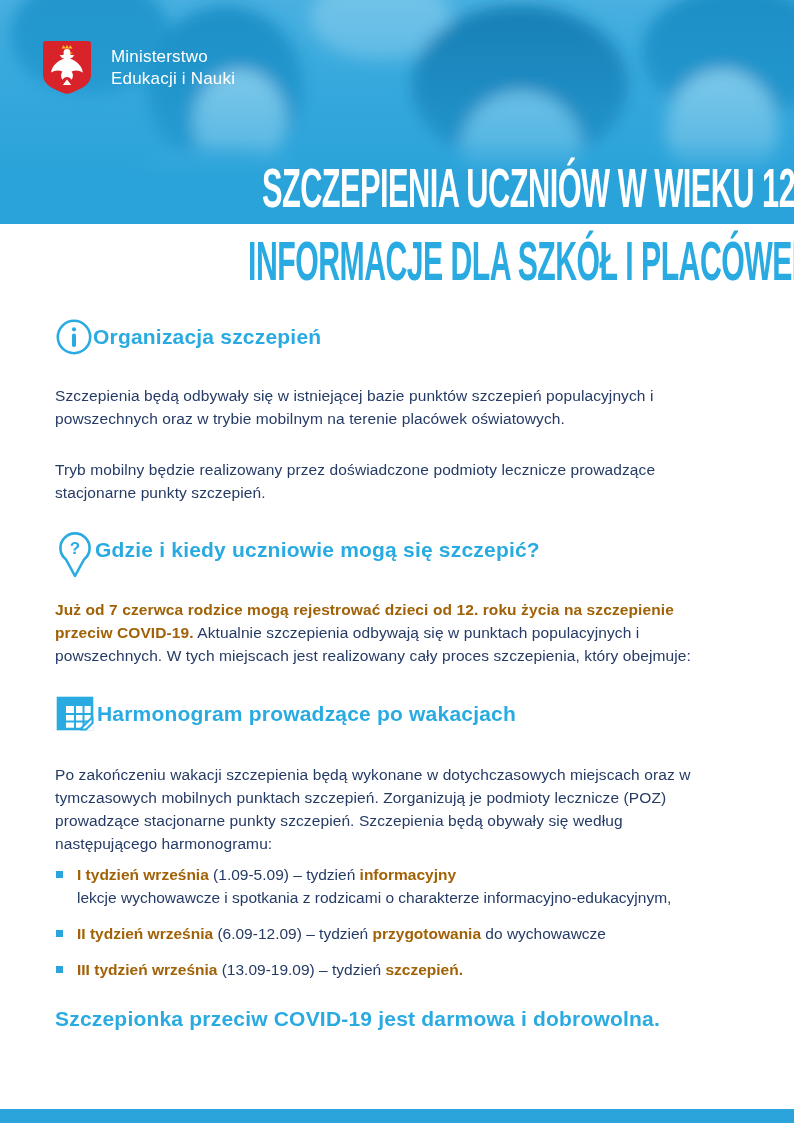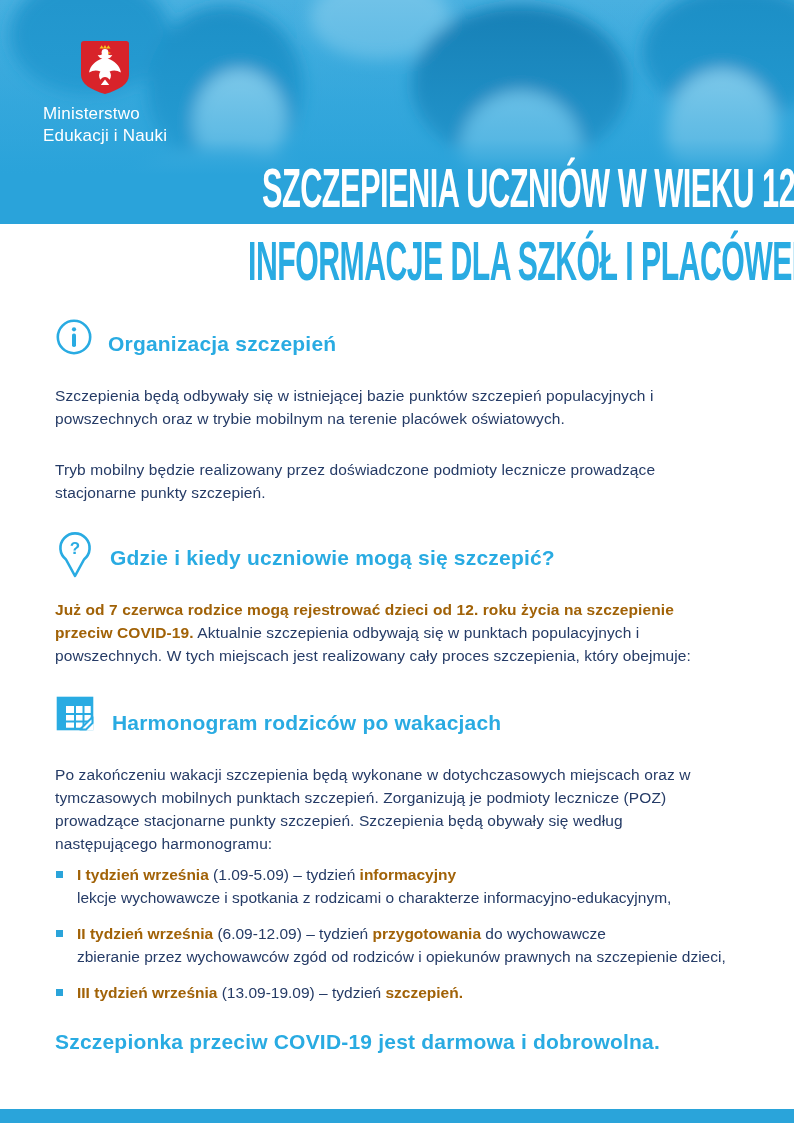--- a/index.html
+++ b/index.html
@@ -6,41 +6,41 @@
   html,body { background:#e9e9e9; }
   .page {
     width:794px; height:1123px; margin:0 auto; position:relative;
     background:#ffffff; overflow:hidden;
     font-family:"Liberation Sans", sans-serif; color:#253b66;
   }
 
   
   .hero { position:relative; height:224px; background:#2aa3da; overflow:hidden; }
   .hero-photo { position:absolute; inset:0; }
-  .logo { position:absolute; top:41px; left:43px; display:flex; align-items:center; gap:8px;flex-direction:column; }
+  .logo { position:absolute; top:41px; left:43px; display:flex; align-items:center; gap:20px; }
   .shield { width:48px; height:54px; flex:0 0 auto; }
   .logo-text { color:#ffffff; font-size:17px; line-height:1.32; letter-spacing:.2px; }
   .hero-title-wrap {
     position:absolute; left:0; right:0; bottom:8px;
     text-align:center; white-space:nowrap;
   }
   .condensed {
     display:inline-block; transform-origin:50% 100%;
     font-weight:bold; letter-spacing:-1px; white-space:nowrap;
   }
   .hero-title { font-size:56px; color:#ffffff; transform:scaleX(.55); line-height:1; }
 
   
   .subtitle-wrap { text-align:center; padding-top:10px; height:68px; white-space:nowrap;padding-left:17px; }
   .subtitle { font-size:55px; color:#29abe2; transform:scaleX(.55); line-height:1; }
 
   
   .content { padding:0 54px 0 55px; }
   section { margin-top:26px; }
-  .sec-head { display:flex; align-items:flex-end; gap:15px; }
+  .sec-head { display:flex; align-items:center; }
   .sec-head h2 { font-size:21px; font-weight:bold; color:#29abe2; letter-spacing:.2px; }
   .sec-icon { flex:0 0 auto; display:block; }
   .pin-offset { margin-bottom:-10px; }
 
   .body-p { margin-top:28px; font-size:15.5px; line-height:23px; letter-spacing:.1px; max-width:665px; }
   strong { font-weight:bold; color:#a16207; }
 
   ul.plain { list-style:none; margin-top:18px; }
   ul.plain li {
     position:relative; padding-left:22px; margin-bottom:13px;
@@ -162,31 +162,30 @@
           <rect x="3" y="5" width="34" height="31" fill="none" stroke="#29abe2" stroke-width="2.6"></rect>
           <rect x="3" y="5" width="34" height="8" fill="#29abe2"></rect>
           <rect x="3" y="13" width="8" height="23" fill="#29abe2"></rect>
           <line x1="20" y1="13" x2="20" y2="36" stroke="#29abe2" stroke-width="2"></line>
           <line x1="28.5" y1="13" x2="28.5" y2="36" stroke="#29abe2" stroke-width="2"></line>
           <line x1="11" y1="21" x2="37" y2="21" stroke="#29abe2" stroke-width="2"></line>
           <line x1="11" y1="28.5" x2="37" y2="28.5" stroke="#29abe2" stroke-width="2"></line>
           <polygon points="24,37.5 38.5,23 38.5,37.5" fill="#ffffff"></polygon>
           <path d="M25,36.5 L37.5,24 L37.5,30 L31,36.5 Z" fill="none" stroke="#29abe2" stroke-width="2" stroke-linejoin="round"></path>
         </svg>
-        <h2>Harmonogram rodziców po wakacjach</h2>
+        <h2>Harmonogram prowadzące po wakacjach</h2>
       </div>
       <p class="body-p">Po zakończeniu wakacji szczepienia będą wykonane w dotychczasowych miejscach oraz w tymczasowych mobilnych punktach szczepień. Zorganizują je podmioty lecznicze (POZ) prowadzące stacjonarne punkty szczepień. Szczepienia będą obywały się według następującego harmonogramu:</p>
       <ul class="schedule">
         <li>
           <div><strong>I tydzień września</strong><span> (1.09-5.09)  –  tydzień </span><strong>informacyjny</strong><span></span></div>
           <div>lekcje wychowawcze i spotkania z rodzicami o charakterze informacyjno-edukacyjnym,</div>
         </li>
         <li>
           <div><strong>II tydzień września</strong><span> (6.09-12.09)  –  tydzień </span><strong>przygotowania</strong><span> do wychowawcze</span></div>
-          <div>zbieranie przez wychowawców zgód od rodziców i opiekunów prawnych na szczepienie dzieci,</div>
         </li>
         <li>
           <div><strong>III tydzień września</strong><span> (13.09-19.09)  –  tydzień </span><strong>szczepień.</strong><span></span></div>
           <div></div>
         </li>
       </ul>
     </section>
 
     <p class="closing">Szczepionka przeciw COVID-19 jest darmowa i dobrowolna.</p>
   </main>

